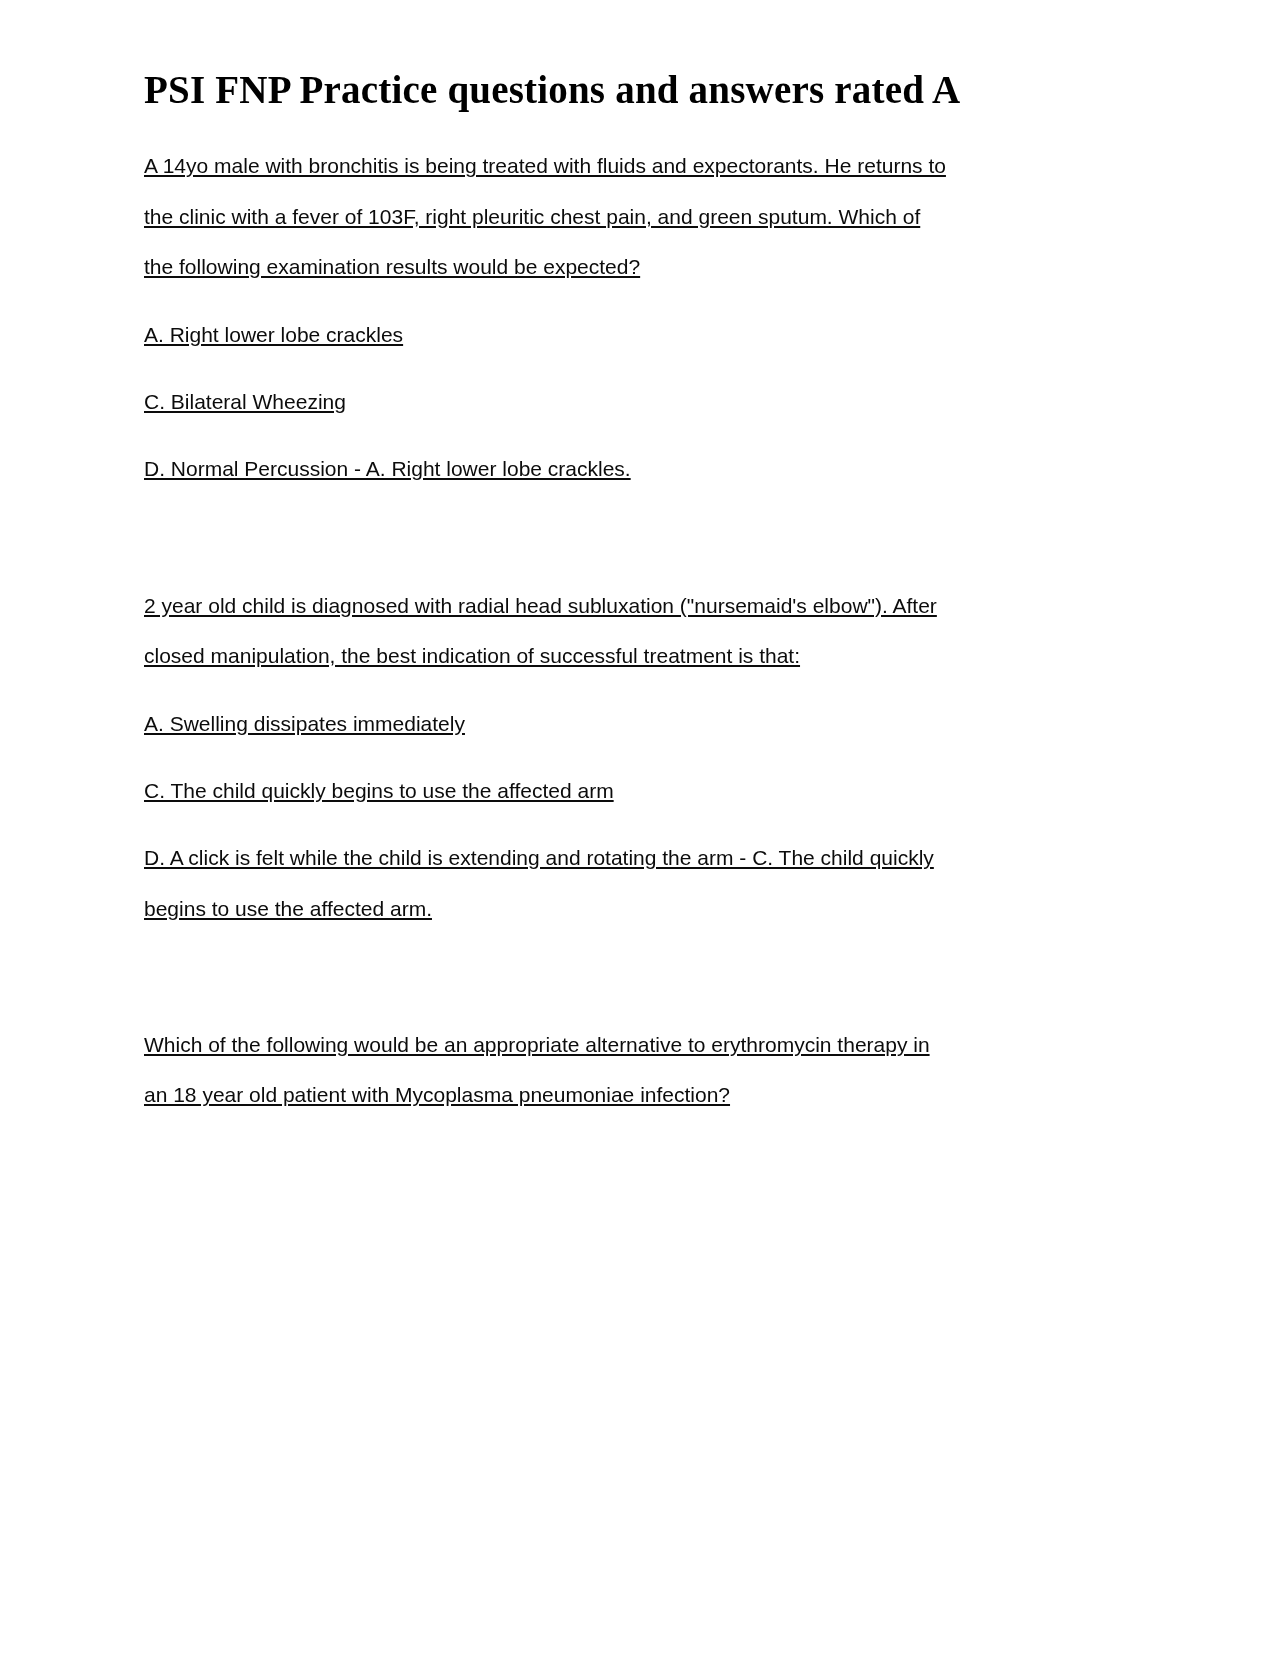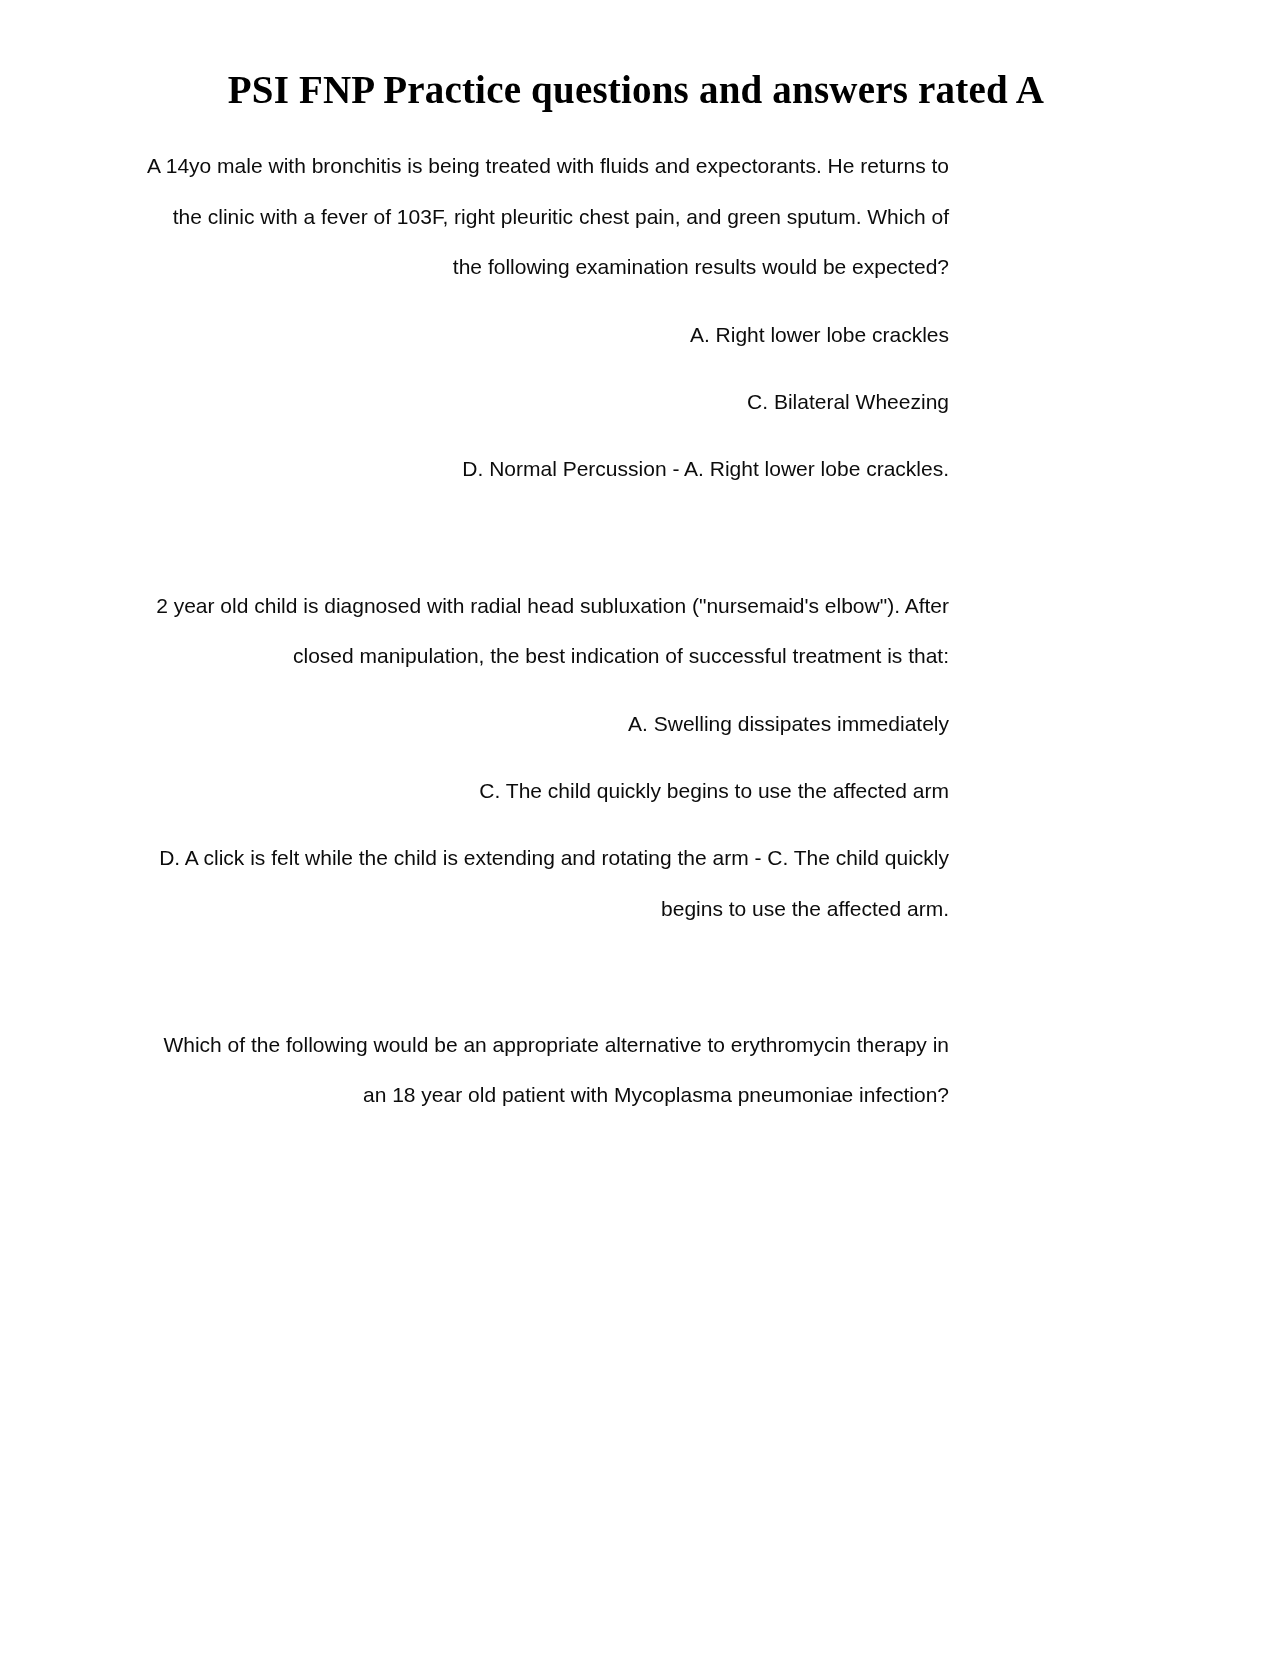--- a/index.html
+++ b/index.html
@@ -13,21 +13,20 @@
     font-family: "Liberation Sans", sans-serif;
     color: #0c0c0c;
     box-sizing: border-box;
   }
   .page {
     box-sizing: border-box;
     width: 1280px;
     min-height: 1656px;
     padding: 62px 140px 60px 144px;
     background: #ffffff;
-    text-align: right;
   }
   .doc-title {
     font-family: "Liberation Serif", serif;
     font-weight: bold;
     color: #000000;
     font-size: 39px;
     line-height: 1.42;
     margin: 0 0 24px 0;
     max-width: 900px;
     letter-spacing: 0.2px;
@@ -36,20 +35,21 @@
     max-width: 805px;
   }
   .question-block + .question-block {
     margin-top: 86px;
   }
   .prompt, .option {
     font-size: 21px;
     line-height: 2.4;
     margin: 0 0 17px 0;
     color: #0c0c0c;
+    text-decoration: underline;
   }
   .option:last-child {
     margin-bottom: 0;
   }
 </style>
 </head>
 <body>
 
 <div class="page">
 

